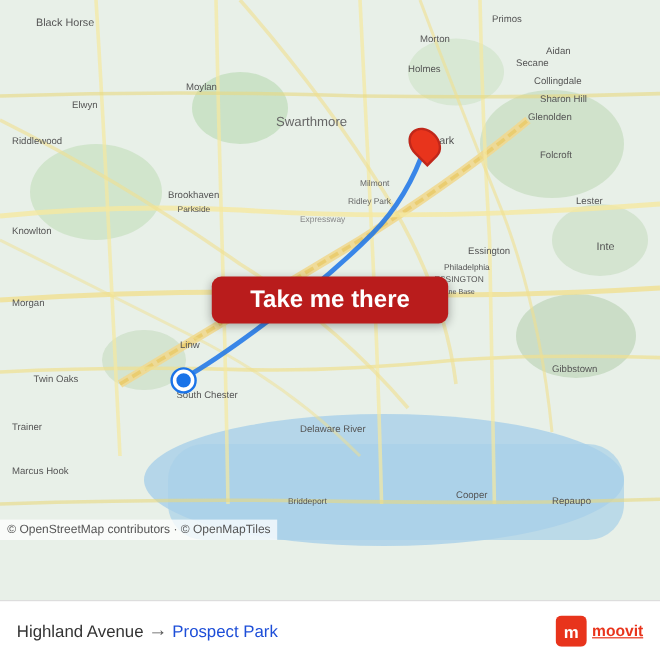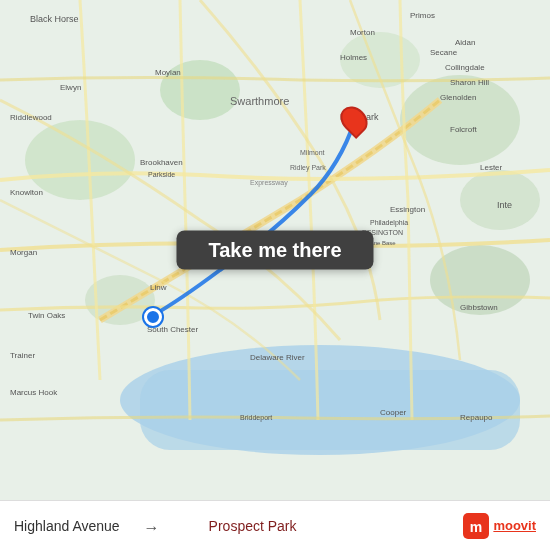--- a/index.html
+++ b/index.html
@@ -18,21 +18,21 @@
       position: absolute;
       top: 0; left: 0;
       width: 100%; height: 100%;
     }
 
     #take-me-there-btn {
       position: absolute;
       top: 50%;
       left: 50%;
       transform: translate(-50%, -50%);
-      background-color: #404040;
+      background-color: #b91c1c;
       color: white;
       border: none;
       border-radius: 8px;
       padding: 8px 32px;
       font-size: 20px;
       font-weight: bold;
       cursor: pointer;
       white-space: nowrap;
       box-shadow: 0 2px 8px rgba(0,0,0,0.3);
       z-index: 10;
@@ -80,39 +80,38 @@
       display: flex;
       align-items: center;
       justify-content: space-between;
       padding: 0 14px;
       border-top: 1px solid #ddd;
     }
 
     #route-info {
       display: flex;
       align-items: center;
-      gap: 24px;
+      gap: 4px;
     }
 
     #from-label {
       font-size: 14px;
       color: #333;
       font-weight: 500;
     }
 
     #arrow-icon {
       font-size: 16px;
       color: #555;
     }
 
     #to-label {
       font-size: 14px;
-      color: #7f1d1d;
+      color: #1d4ed8;
       font-weight: 500;
-      margin-left: 25px;
     }
 
     #moovit-logo {
       display: flex;
       align-items: center;
       gap: 4px;
     }
 
     #moovit-text {
       font-size: 13px;
@@ -214,20 +213,23 @@
   <div id="destination-marker" style="position:absolute; top:105px; left:342px; z-index:9;">
     <div class="pin-red"></div>
   </div>
 
   <div id="origin-marker" style="position:absolute; top:308px; left:144px; z-index:9;">
     <div class="pin-blue"></div>
   </div>
 
   <button id="take-me-there-btn">Take me there</button>
 
+  <div id="attribution-bar">
+    <span>© OpenStreetMap contributors · © OpenMapTiles</span>
+  </div>
 </div>
 
 <div id="footer-bar">
   <div id="route-info">
     <span id="from-label">Highland Avenue</span>
     <span id="arrow-icon">→</span>
     <span id="to-label">Prospect Park</span>
   </div>
   <div id="moovit-logo">
 

